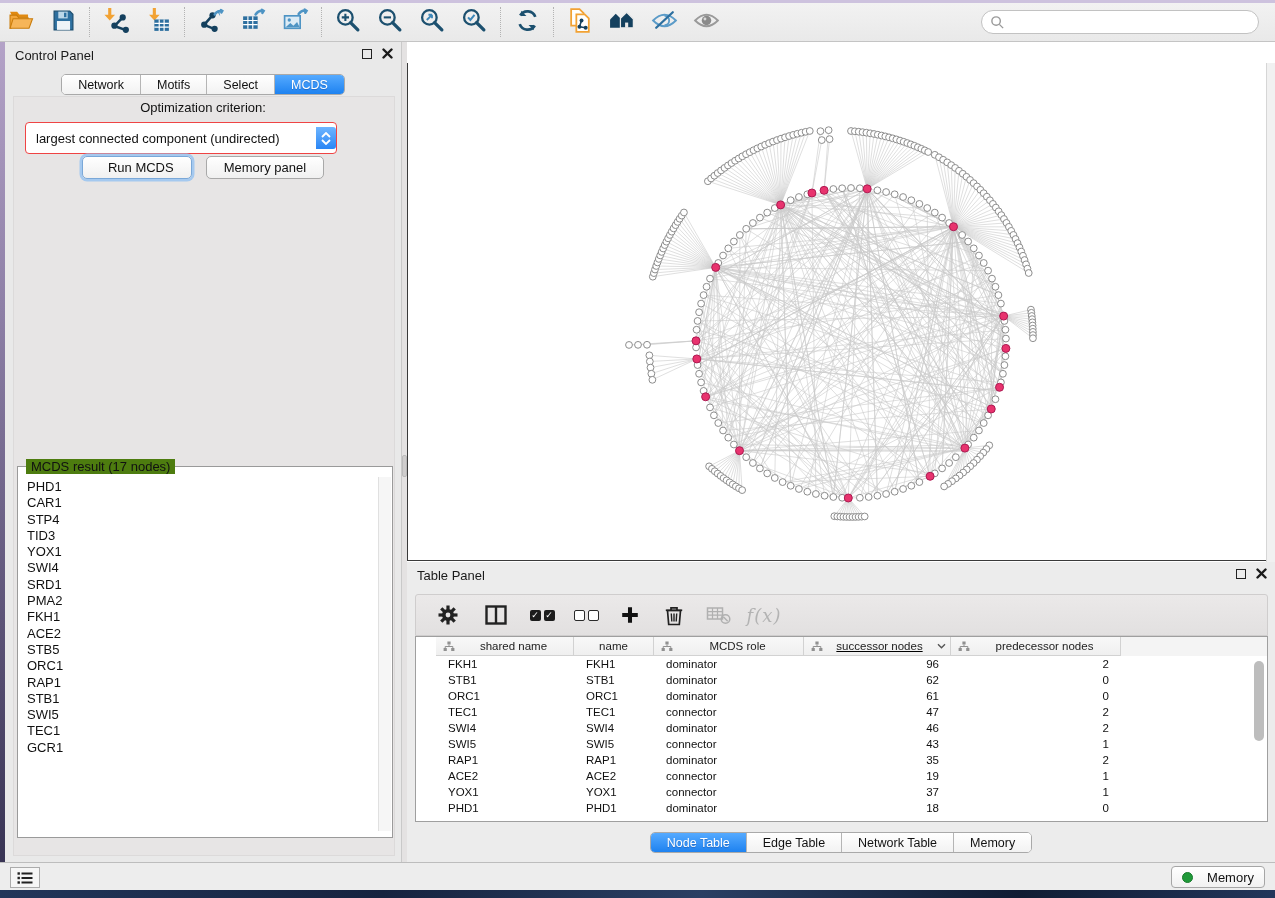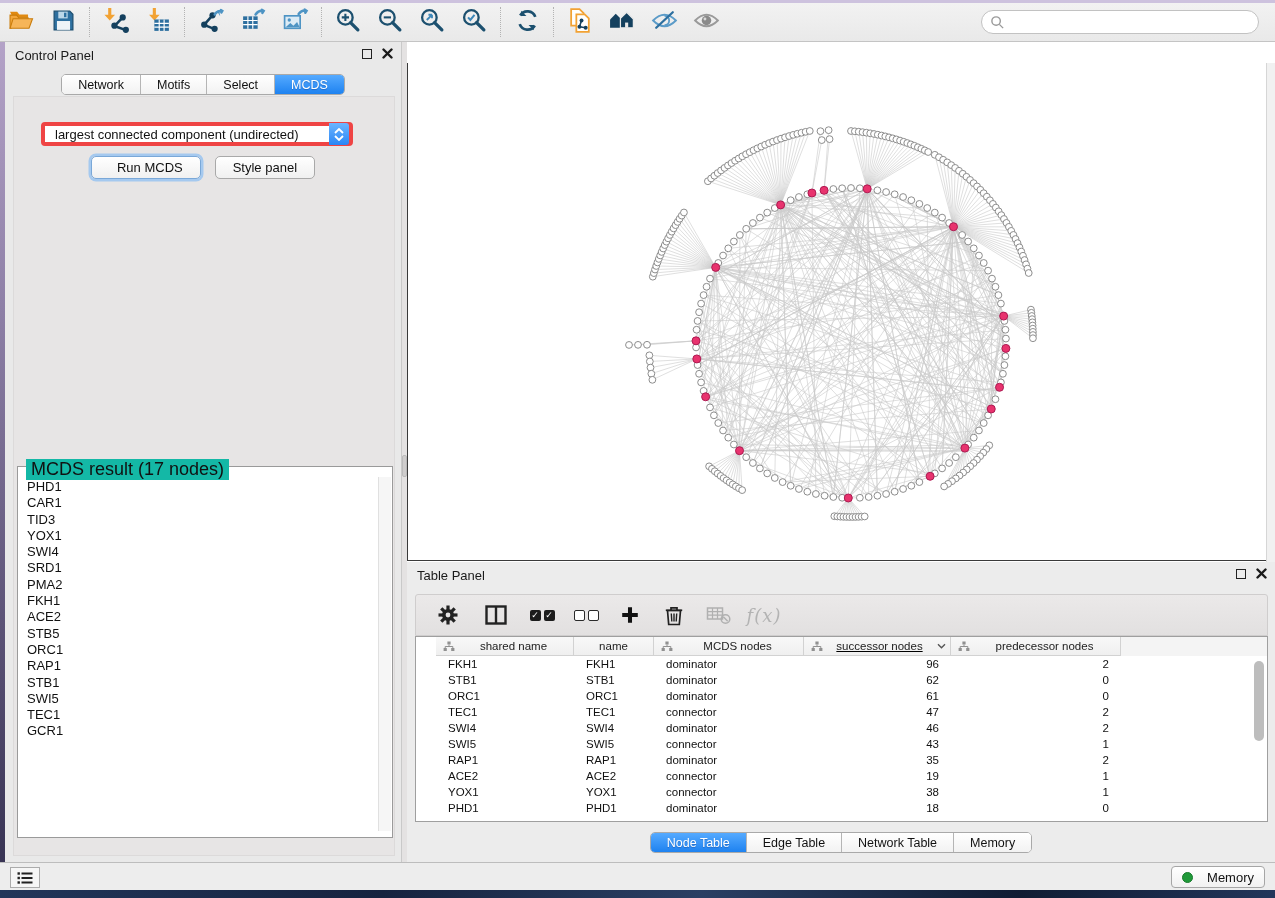--- a/index.html
+++ b/index.html
@@ -38,35 +38,35 @@
   .tabs-row { position:absolute; top:32px; width:100%; display:flex; justify-content:center; }
   .tab-group { display:flex; border:1px solid #a9a9a9; border-radius:5px; overflow:hidden; background:#fdfdfd; height:21px; }
   .tab-group .tab { padding:0 16px; font-size:12.5px; color:#111; display:flex; align-items:center;
                     border-right:1px solid #b5b5b5; background:linear-gradient(#ffffff,#f2f2f2); cursor:default; }
   .tab-group .tab:last-child { border-right:none; }
   .tab-group .tab.active { background:linear-gradient(#55aaff,#1e82f0); color:#fff;
                            text-shadow:0 1px 1px rgba(0,0,60,.25); }
   .cp-inner { position:absolute; left:8px; top:54px; width:382px; height:760px; background:#e7e5e5;
               border:1px solid #dcdada; }
   .opt-label { position:absolute; top:58px; width:100%; text-align:center; font-size:13px; color:#111; }
-  .dropdown { position:absolute; left:36px; top:80px; width:312px; height:24px; background:#fff;
-              border:4px solid #ef4444; border-radius:4px; display:flex; align-items:center; }
+  .dropdown { position:absolute; left:20px; top:80px; width:312px; height:32px; background:#fff;
+              border:1px solid #ef4444; border-radius:4px; display:flex; align-items:center; }
   .dropdown-value { flex:1; font-size:13px; color:#111; padding-left:10px; white-space:nowrap; overflow:hidden; }
   .dropdown-stepper { width:20px; height:22px; margin-right:0px; border-radius:0 3px 3px 0;
               background:linear-gradient(#6db5ff,#2a86f5); display:flex; flex-direction:column;
               align-items:center; justify-content:center; gap:1px; }
   .btn-row { position:absolute; top:114px; width:100%; display:flex; justify-content:center; gap:14px; }
   .push-btn { height:23px; padding:0 17px; background:linear-gradient(#ffffff,#f0f0f0);
               border:1px solid #a9a9a9; border-radius:5px; font-size:13px; color:#111;
               display:flex; align-items:center; }
   .push-btn.focused { box-shadow:0 0 0 2.5px #a5c9ef; border-color:#7aa8d8;padding-left:25px; }
   .mcds-box { position:absolute; left:12px; top:424px; width:376px; height:372px;
               border:1px solid #9a9a9a; background:#fff; }
-  .mcds-legend { position:absolute; left:8px; top:-8px; background:#14b8a6; padding:0 5px;
-                 font-size:18px; color:#111; }
+  .mcds-legend { position:absolute; left:8px; top:-8px; background:#4d7c0f; padding:0 5px;
+                 font-size:13px; color:#111; }
   .mcds-list { position:absolute; left:1px; top:10px; width:360px; height:354px; overflow:hidden;
                padding:2px 0 0 8px; }
   .mcds-list .list-item { font-size:13px; color:#111; line-height:16.3px; }
   .mcds-scroll { position:absolute; right:1px; top:10px; width:13px; height:354px; background:#f6f6f6;
                  border-left:1px solid #e0e0e0; }
 
   
   .v-splitter { position:absolute; left:402px; top:42px; width:5px; height:820px; background:#e4e2e2; }
   .v-splitter .grip { position:absolute; left:0px; top:413px; width:5px; height:22px;
                       background:#cfcdcd; border:1px solid #bbb; border-radius:2px; }
@@ -318,40 +318,42 @@
     </div>
     <div class="cp-inner"></div>
     <div class="tabs-row">
       <div class="tab-group">
           <div class="tab">Network</div>
           <div class="tab">Motifs</div>
           <div class="tab">Select</div>
           <div class="tab active">MCDS</div>
         </div>
     </div>
+    <div class="opt-label">Optimization criterion:</div>
     <div class="dropdown">
       <span class="dropdown-value">largest connected component (undirected)</span>
       <span class="dropdown-stepper">
         <svg width="10" height="6" viewBox="0 0 10 6">
             <path d="M1 5l4-4 4 4" fill="none" stroke="#fff" stroke-width="1.8"></path>
           </svg>
         <svg width="10" height="6" viewBox="0 0 10 6">
             <path d="M1 1l4 4 4-4" fill="none" stroke="#fff" stroke-width="1.8"></path>
           </svg>
       </span>
     </div>
     <div class="btn-row">
       <div class="push-btn focused">Run MCDS</div>
-      <div class="push-btn">Style panel</div>
+      <div class="push-btn">Memory panel</div>
     </div>
     <div class="mcds-box">
       <div class="mcds-legend">MCDS result (17 nodes)</div>
       <div class="mcds-list">
           <div class="list-item">PHD1</div>
           <div class="list-item">CAR1</div>
+          <div class="list-item">STP4</div>
           <div class="list-item">TID3</div>
           <div class="list-item">YOX1</div>
           <div class="list-item">SWI4</div>
           <div class="list-item">SRD1</div>
           <div class="list-item">PMA2</div>
           <div class="list-item">FKH1</div>
           <div class="list-item">ACE2</div>
           <div class="list-item">STB5</div>
           <div class="list-item">ORC1</div>
           <div class="list-item">RAP1</div>
@@ -1247,21 +1249,21 @@
           <div class="nt-hcell" style="width: 80px;">
             <span class="nt-hlabel">name</span>
           </div>
           <div class="nt-hcell" style="width: 150px;">
             <svg width="12" height="11" viewBox="0 0 12 11" style="margin:0 3px;flex:0 0 auto">
               <rect x="4.4" y="0.5" width="3.2" height="3" fill="#909090"></rect>
               <rect x="0.6" y="7" width="3.2" height="3" fill="#909090"></rect>
               <rect x="8.2" y="7" width="3.2" height="3" fill="#909090"></rect>
               <path d="M6 3.5v2M2.2 7V5.5h7.6V7" stroke="#909090" fill="none"></path>
             </svg>
-            <span class="nt-hlabel">MCDS nodes</span>
+            <span class="nt-hlabel">MCDS role</span>
           </div>
           <div class="nt-hcell" style="width: 147px; text-decoration: underline;">
             <svg width="12" height="11" viewBox="0 0 12 11" style="margin:0 3px;flex:0 0 auto">
               <rect x="4.4" y="0.5" width="3.2" height="3" fill="#909090"></rect>
               <rect x="0.6" y="7" width="3.2" height="3" fill="#909090"></rect>
               <rect x="8.2" y="7" width="3.2" height="3" fill="#909090"></rect>
               <path d="M6 3.5v2M2.2 7V5.5h7.6V7" stroke="#909090" fill="none"></path>
             </svg>
             <span class="nt-hlabel">successor nodes</span>
             <svg width="9" height="6" viewBox="0 0 9 6" style="margin-left:4px">
@@ -1332,21 +1334,21 @@
             <div class="nt-cell" style="width: 138px;">ACE2</div>
             <div class="nt-cell" style="width: 80px;">ACE2</div>
             <div class="nt-cell" style="width: 150px;">connector</div>
             <div class="nt-cell num" style="width: 147px;">19</div>
             <div class="nt-cell num" style="width: 170px;">1</div>
           </div>
           <div class="nt-row">
             <div class="nt-cell" style="width: 138px;">YOX1</div>
             <div class="nt-cell" style="width: 80px;">YOX1</div>
             <div class="nt-cell" style="width: 150px;">connector</div>
-            <div class="nt-cell num" style="width: 147px;">38</div>
+            <div class="nt-cell num" style="width: 147px;">37</div>
             <div class="nt-cell num" style="width: 170px;">1</div>
           </div>
           <div class="nt-row">
             <div class="nt-cell" style="width: 138px;">PHD1</div>
             <div class="nt-cell" style="width: 80px;">PHD1</div>
             <div class="nt-cell" style="width: 150px;">dominator</div>
             <div class="nt-cell num" style="width: 147px;">18</div>
             <div class="nt-cell num" style="width: 170px;">0</div>
           </div>
         </div>

